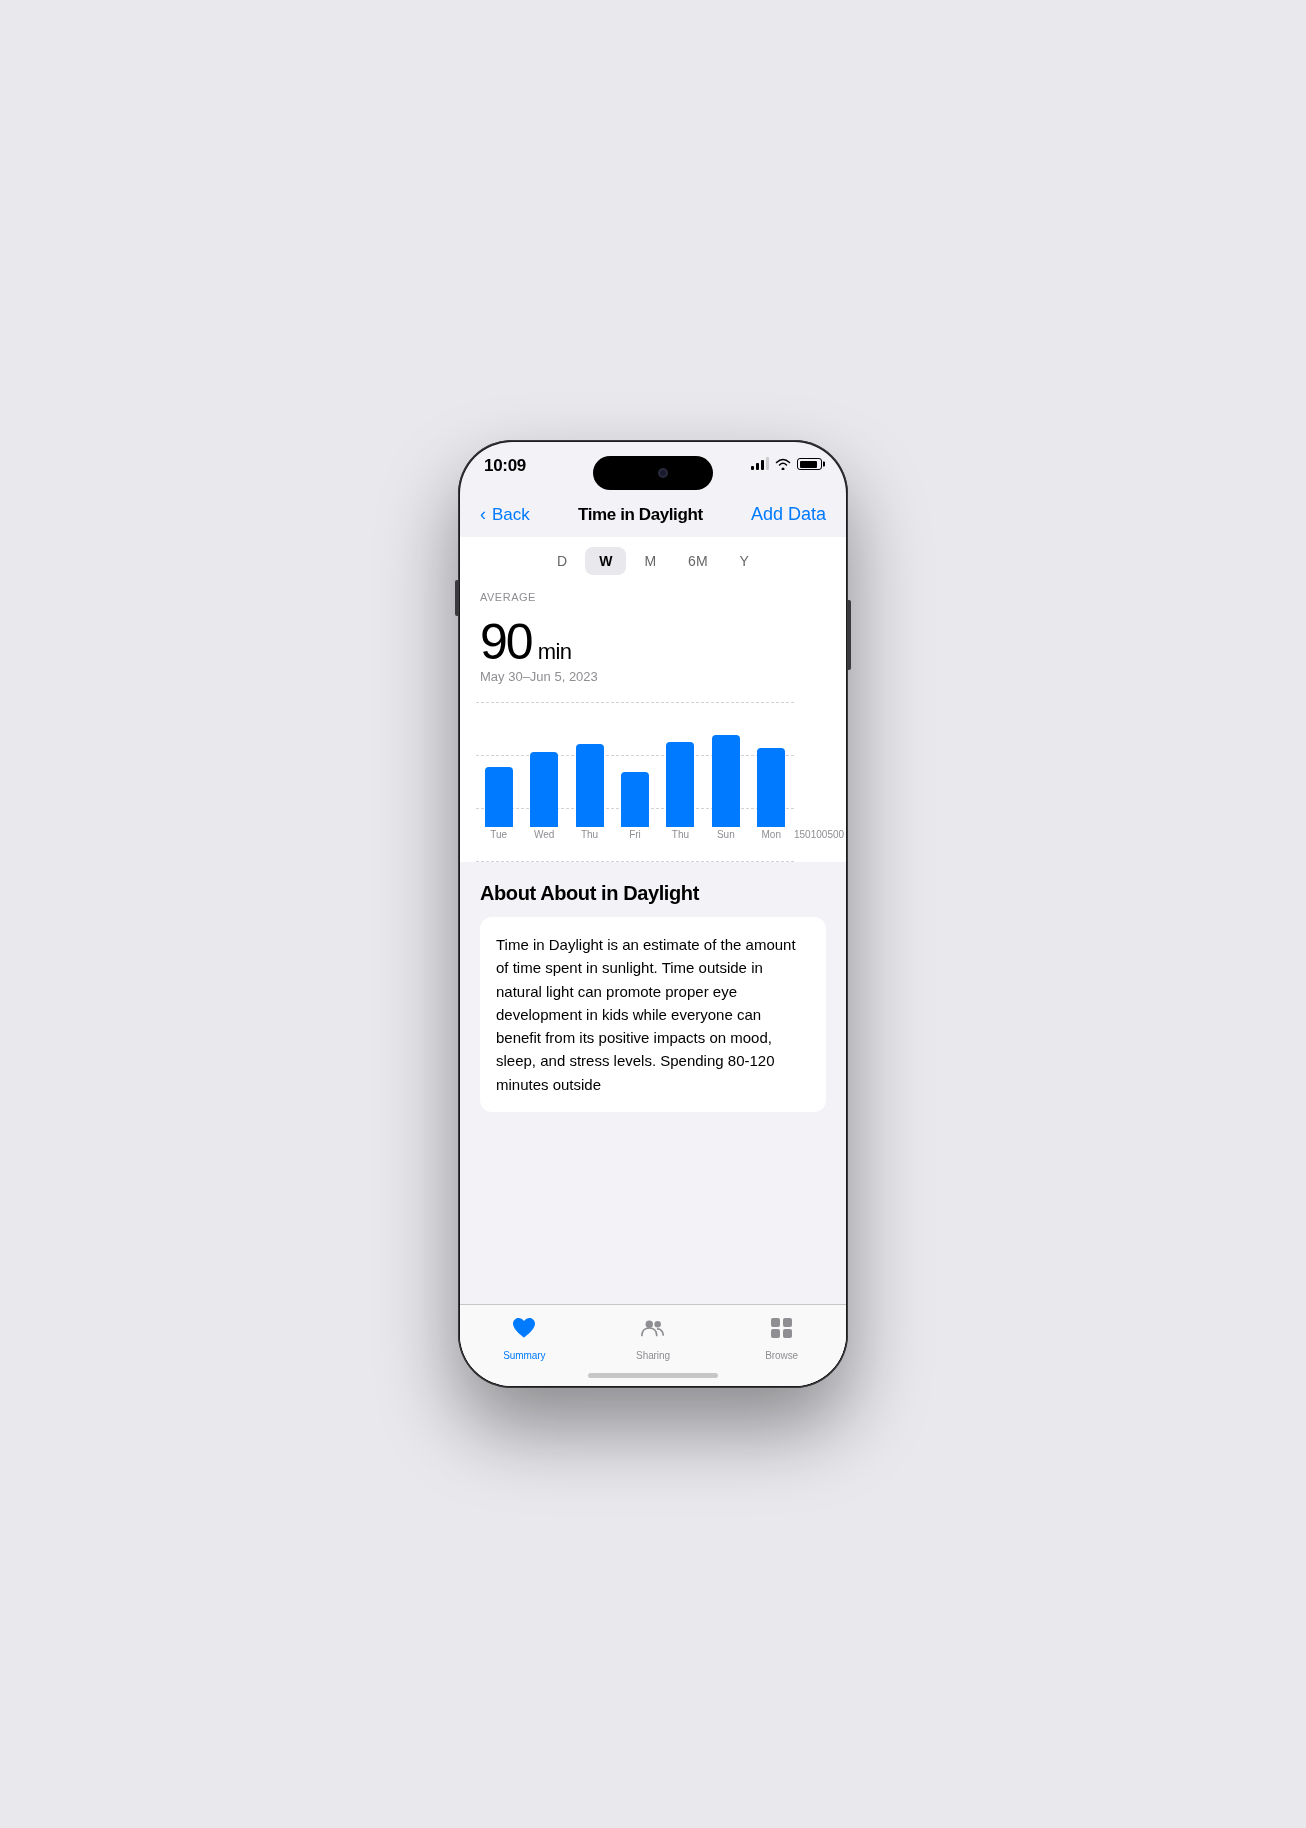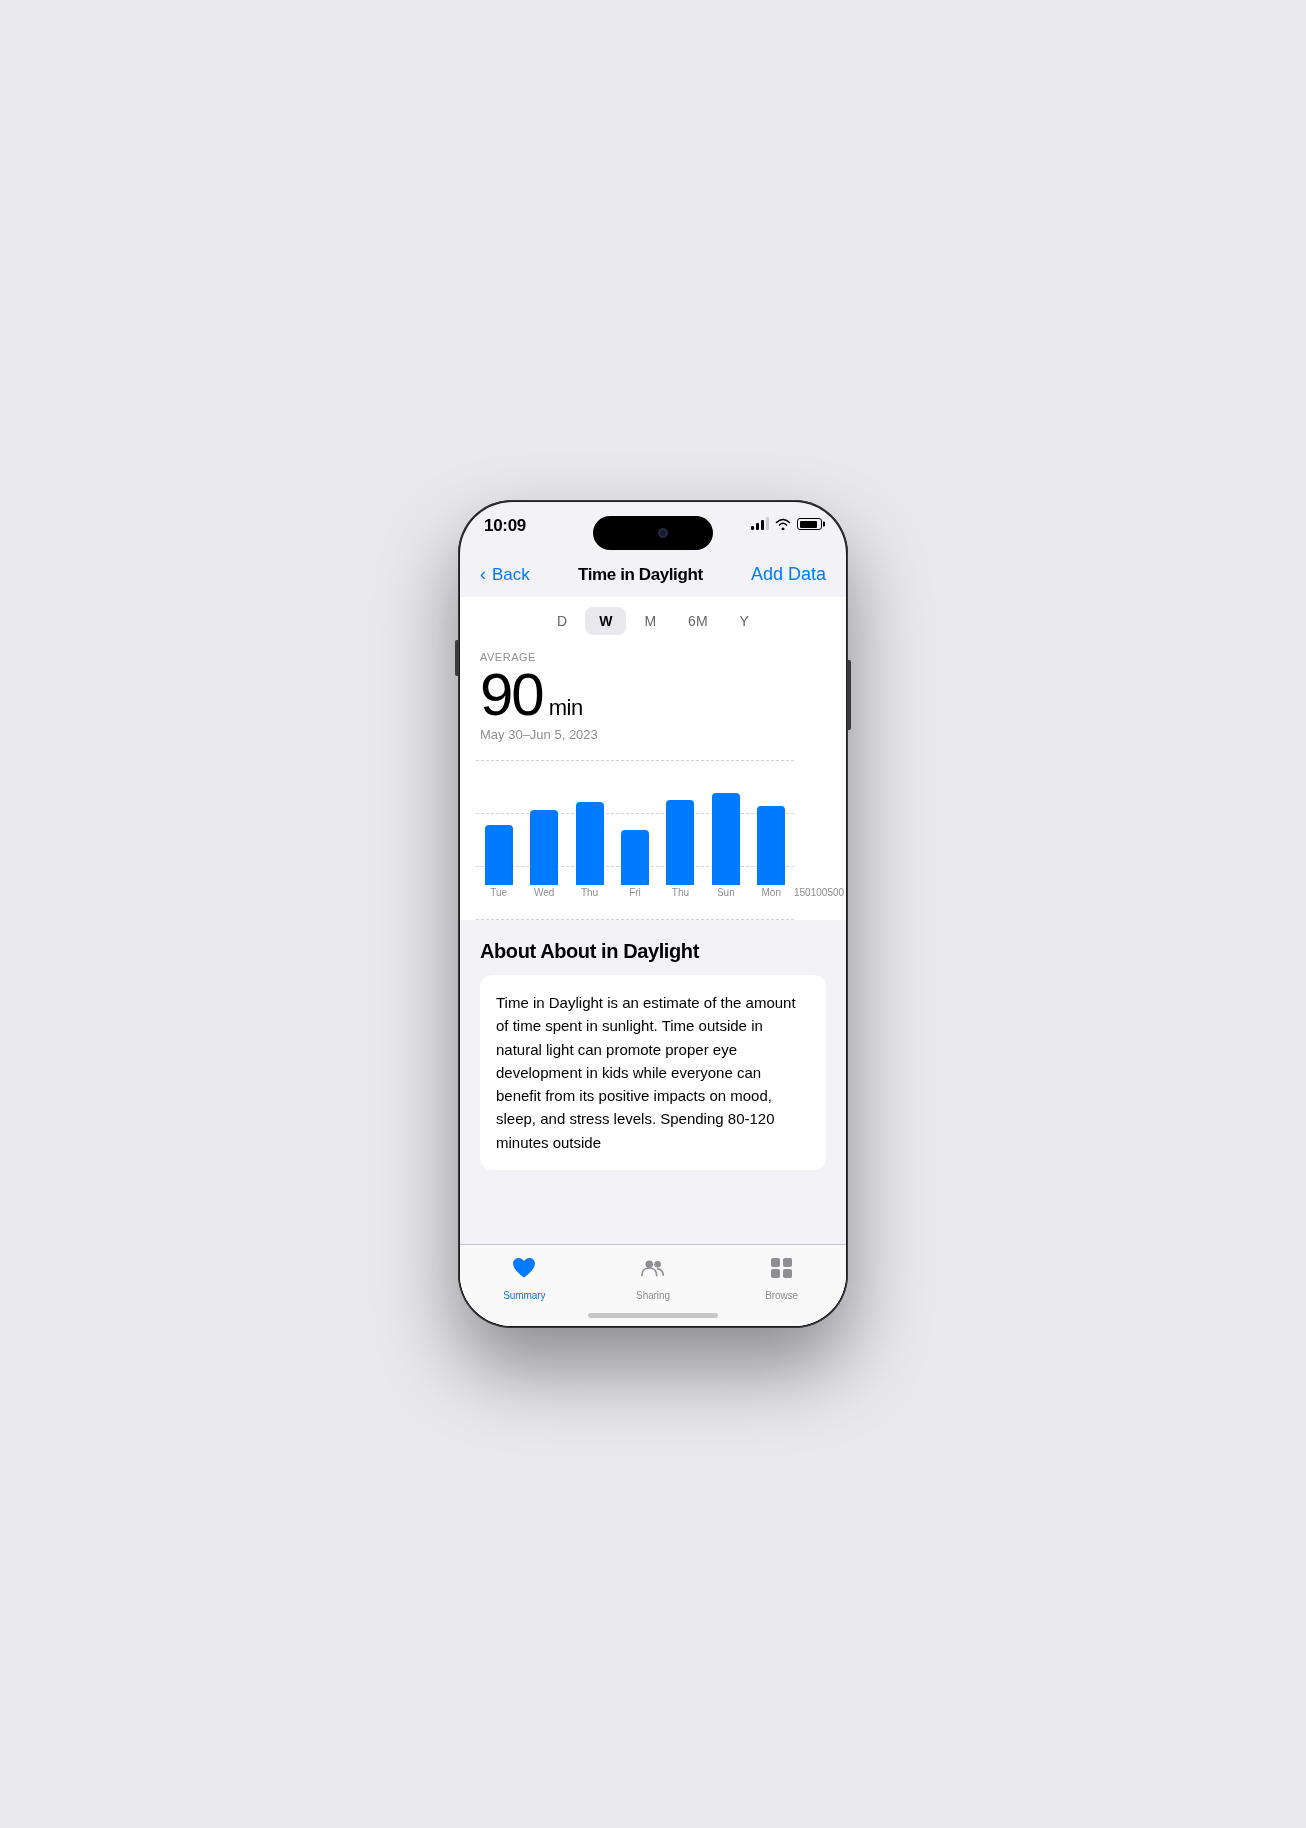--- a/index.html
+++ b/index.html
@@ -6,21 +6,21 @@
     body {
       background: #e8e8ed;
       display: flex;
       justify-content: center;
       align-items: center;
       min-height: 100vh;
       font-family: -apple-system, BlinkMacSystemFont, 'SF Pro Display', 'SF Pro Text', sans-serif;
     }
     .phone-outer {
       width: 390px;
-      height: 828px;
+      height: 948px;
       background: #1c1c1e;
       border-radius: 54px;
       padding: 2px;
       position: relative;
       box-shadow: 0 40px 80px rgba(0,0,0,0.4), inset 0 0 0 1px #3a3a3c;
     }
     .phone-inner {
       width: 100%;
       height: 100%;
       background: #f2f2f7;
@@ -220,29 +220,29 @@
     .stats-area {
       padding: 4px 20px 8px;
       background: #fff;
     }
     .stats-label {
       font-size: 11px;
       font-weight: 500;
       color: #8e8e93;
       letter-spacing: 0.5px;
       text-transform: uppercase;
-      margin-bottom: 2px;
+      margin-bottom: 14px;
     }
     .stats-value {
       display: flex;
       align-items: baseline;
       gap: 6px;
     }
     .stats-number {
-      font-size: 60px;
+      font-size: 50px;
       font-weight: 300;
       color: #000;
       letter-spacing: -2px;
       line-height: 1;
     }
     .stats-unit {
       font-size: 22px;
       font-weight: 300;
       color: #000;
       letter-spacing: -0.5px;

